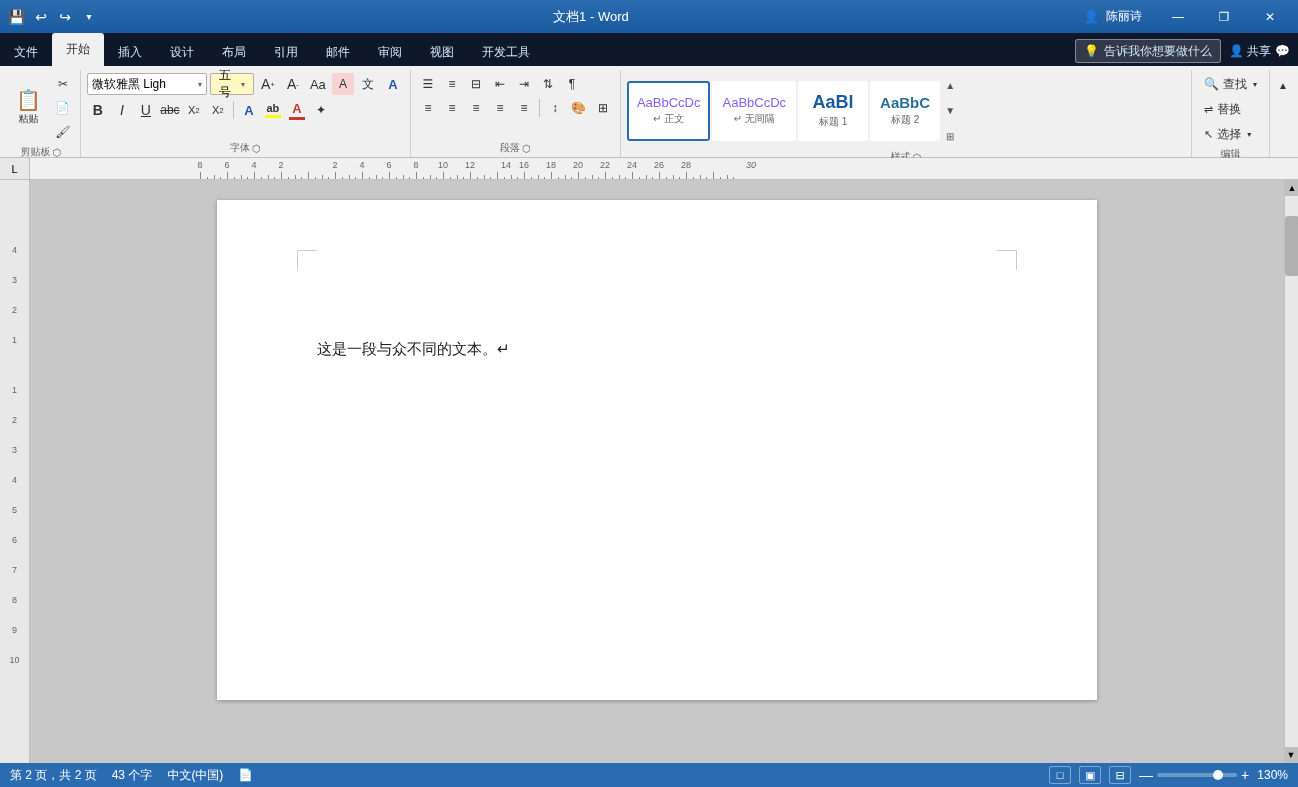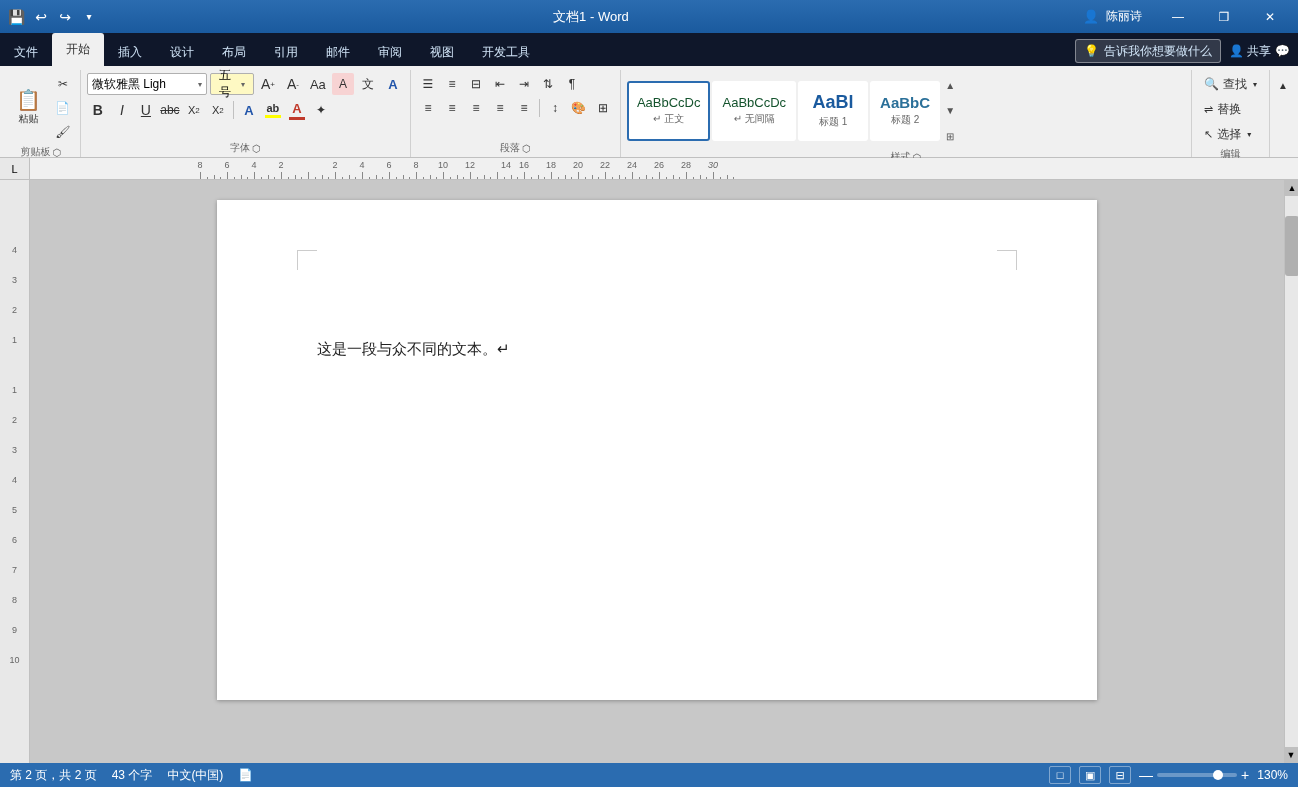--- a/index.html
+++ b/index.html
@@ -124,21 +124,21 @@
     .fmt-separator { width: 1px; height: 18px; background: #c0c0c0; margin: 0 2px; }
     .style-item {
       border: 2px solid transparent;
       padding: 4px 8px;
       cursor: pointer; border-radius: 3px;
       background: white;
       display: flex; flex-direction: column; align-items: center;
       min-width: 70px; height: 60px; justify-content: center;
     }
     .style-item.active { border-color: #2b6cb0; }
-    .style-item-text { font-size: 14px; color: #14532d; }
+    .style-item-text { font-size: 14px; color: #8b5cf6; }
     .style-item-label { font-size: 10px; color: #666; margin-top: 2px; }
     .editing-btn {
       display: flex; align-items: center; gap: 4px;
       padding: 2px 6px; border-radius: 2px;
       cursor: pointer; font-size: 12px; color: #333;
       height: 22px;
     }
 
     
     #ruler-area {
@@ -560,21 +560,21 @@
       <div class="ruler-label" style="left: 629px;">26</div>
       <div class="ruler-tick" style="left: 635.75px; height: 3px;"></div>
       <div class="ruler-tick" style="left: 642.5px; height: 5px;"></div>
       <div class="ruler-tick" style="left: 649.25px; height: 3px;"></div>
       <div class="ruler-tick" style="left: 656px; height: 8px;"></div>
       <div class="ruler-label" style="left: 656px;">28</div>
       <div class="ruler-tick" style="left: 662.75px; height: 3px;"></div>
       <div class="ruler-tick" style="left: 669.5px; height: 5px;"></div>
       <div class="ruler-tick" style="left: 676.25px; height: 3px;"></div>
       <div class="ruler-tick" style="left: 683px; height: 8px;"></div>
-      <div class="ruler-label" style="left: 683px; font-style: italic;">30</div>
+      <div class="ruler-label" style="left: 721px; font-style: italic;">30</div>
       <div class="ruler-tick" style="left: 689.75px; height: 3px;"></div>
       <div class="ruler-tick" style="left: 696.5px; height: 5px;"></div>
       <div class="ruler-tick" style="left: 703.25px; height: 3px;"></div>
     </div>
 </div>
 
 <div id="main-area">
 
   <div id="left-ruler">
     <div style="height:60px;"></div>

